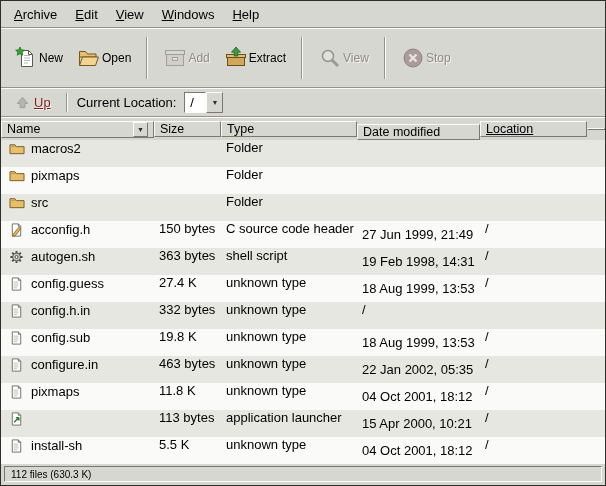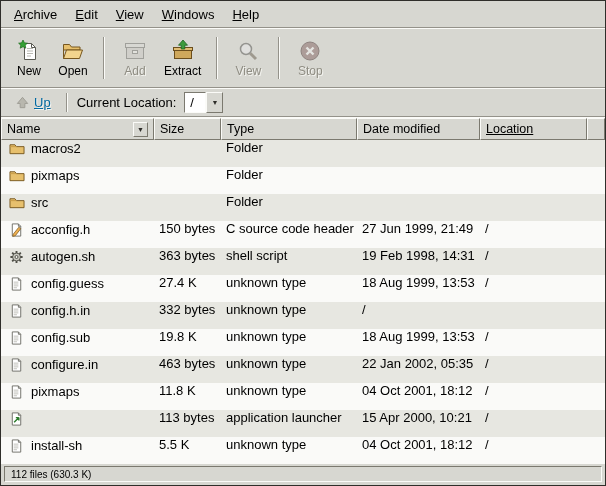--- a/index.html
+++ b/index.html
@@ -30,74 +30,74 @@
   .mnemonic { text-decoration: underline; }
 
   
   .toolbar {
     height: 58px; flex: 0 0 58px;
     display: flex; align-items: center;
     padding: 3px 6px;
     background: #d7d7d1;
   }
   .tbtn {
-    display: flex; flex-direction: column; align-items: center; justify-content: center;
+    display: flex; flex-direction: row; align-items: center; justify-content: center;
     min-width: 44px; height: 50px; padding: 2px 7px;
     gap: 1px;
   }
   .ticon { width: 24px; height: 24px; display: flex; align-items: center; justify-content: center; }
   .tlabel { font-size: 12px; }
   .tbtn.disabled .tlabel { color: #8f8d83; text-shadow: 1px 1px 0 #f3f3ef; }
   .tbtn.disabled .ticon { opacity: .5; filter: grayscale(70%); }
   .vsep { width: 0; height: 42px; border-left: 1px solid #94928a; border-right: 1px solid #fbfbf8; margin: 0 8px; }
 
   
   .locationbar {
     height: 27px; flex: 0 0 27px;
     display: flex; align-items: center;
     padding: 0 6px;
     background: #d7d7d1;
   }
   .up-btn { display: flex; align-items: center; gap: 4px; padding: 2px 8px; }
-  .up-btn .up-label { color: #0369a1; text-shadow: 1px 1px 0 #f3f3ef; text-decoration: underline; }
+  .up-btn .up-label { color: #7f1d1d; text-shadow: 1px 1px 0 #f3f3ef; text-decoration: underline; }
   .up-btn .up-icon { opacity: .55; display: flex; }
   .locationbar .vsep { height: 19px; margin: 0 7px; }
   .loc-label { margin: 0 8px 0 2px; }
   .combo { display: flex; align-items: stretch; height: 21px; }
   .combo-value {
     width: 22px; background: #fff;
     border: 1px solid; border-color: #7b796f #fbfbf8 #fbfbf8 #7b796f;
     display: flex; align-items: center; padding-left: 5px;
   }
   .combo-arrow {
     width: 17px; background: #d7d7d1;
     border: 1px solid; border-color: #fbfbf8 #7b796f #7b796f #fbfbf8;
     font-size: 7px; display: flex; align-items: center; justify-content: center;
     color: #2e2d29;
   }
 
   
-  .table-header { height: 22px; flex: 0 0 22px; display: flex; }
+  .table-header { height: 22px; flex: 0 0 22px; display: flex; align-items: center; }
   .hcell {
     background: #d7d7d1;
     border: 1px solid; border-color: #fbfbf8 #7b796f #7b796f #fbfbf8;
     display: flex; align-items: center;
     padding: 0 5px; font-size: 12.5px;
     overflow: hidden; white-space: nowrap;
   }
   .sort-box {
     margin-left: auto; width: 15px; height: 15px;
     border: 1px solid; border-color: #fbfbf8 #7b796f #7b796f #fbfbf8;
     font-size: 7px; display: flex; align-items: center; justify-content: center;
     color: #2e2d29; flex: 0 0 15px;
   }
   .c-name { width: 153px; flex: 0 0 153px; }
   .c-size { width: 67px;  flex: 0 0 67px; }
   .c-type { width: 136px; flex: 0 0 136px; }
-  .c-date { width: 123px; flex: 0 0 123px; }
+  .c-date { width: 123px; flex: 0 0 123px; margin-top: 6px; }
   .table-header .c-loc { width: 107px; flex: 0 0 107px; text-decoration: underline; }
   .h-spacer { flex: 1; }
 
   .rows { height: 324px; flex: 0 0 324px; overflow: hidden; background: #fafaf8; }
   .row { display: flex; height: 27px; align-items: flex-start; }
   .row:nth-child(odd)  { background: #e7e7e1; }
   .row:nth-child(even) { background: #fafaf8; }
   .cell { padding: 0 5px; white-space: nowrap; overflow: hidden; }
   .row .c-loc { flex: 1; }
   .cell.c-name { display: flex; align-items: center; gap: 5px; padding-left: 6px; }

